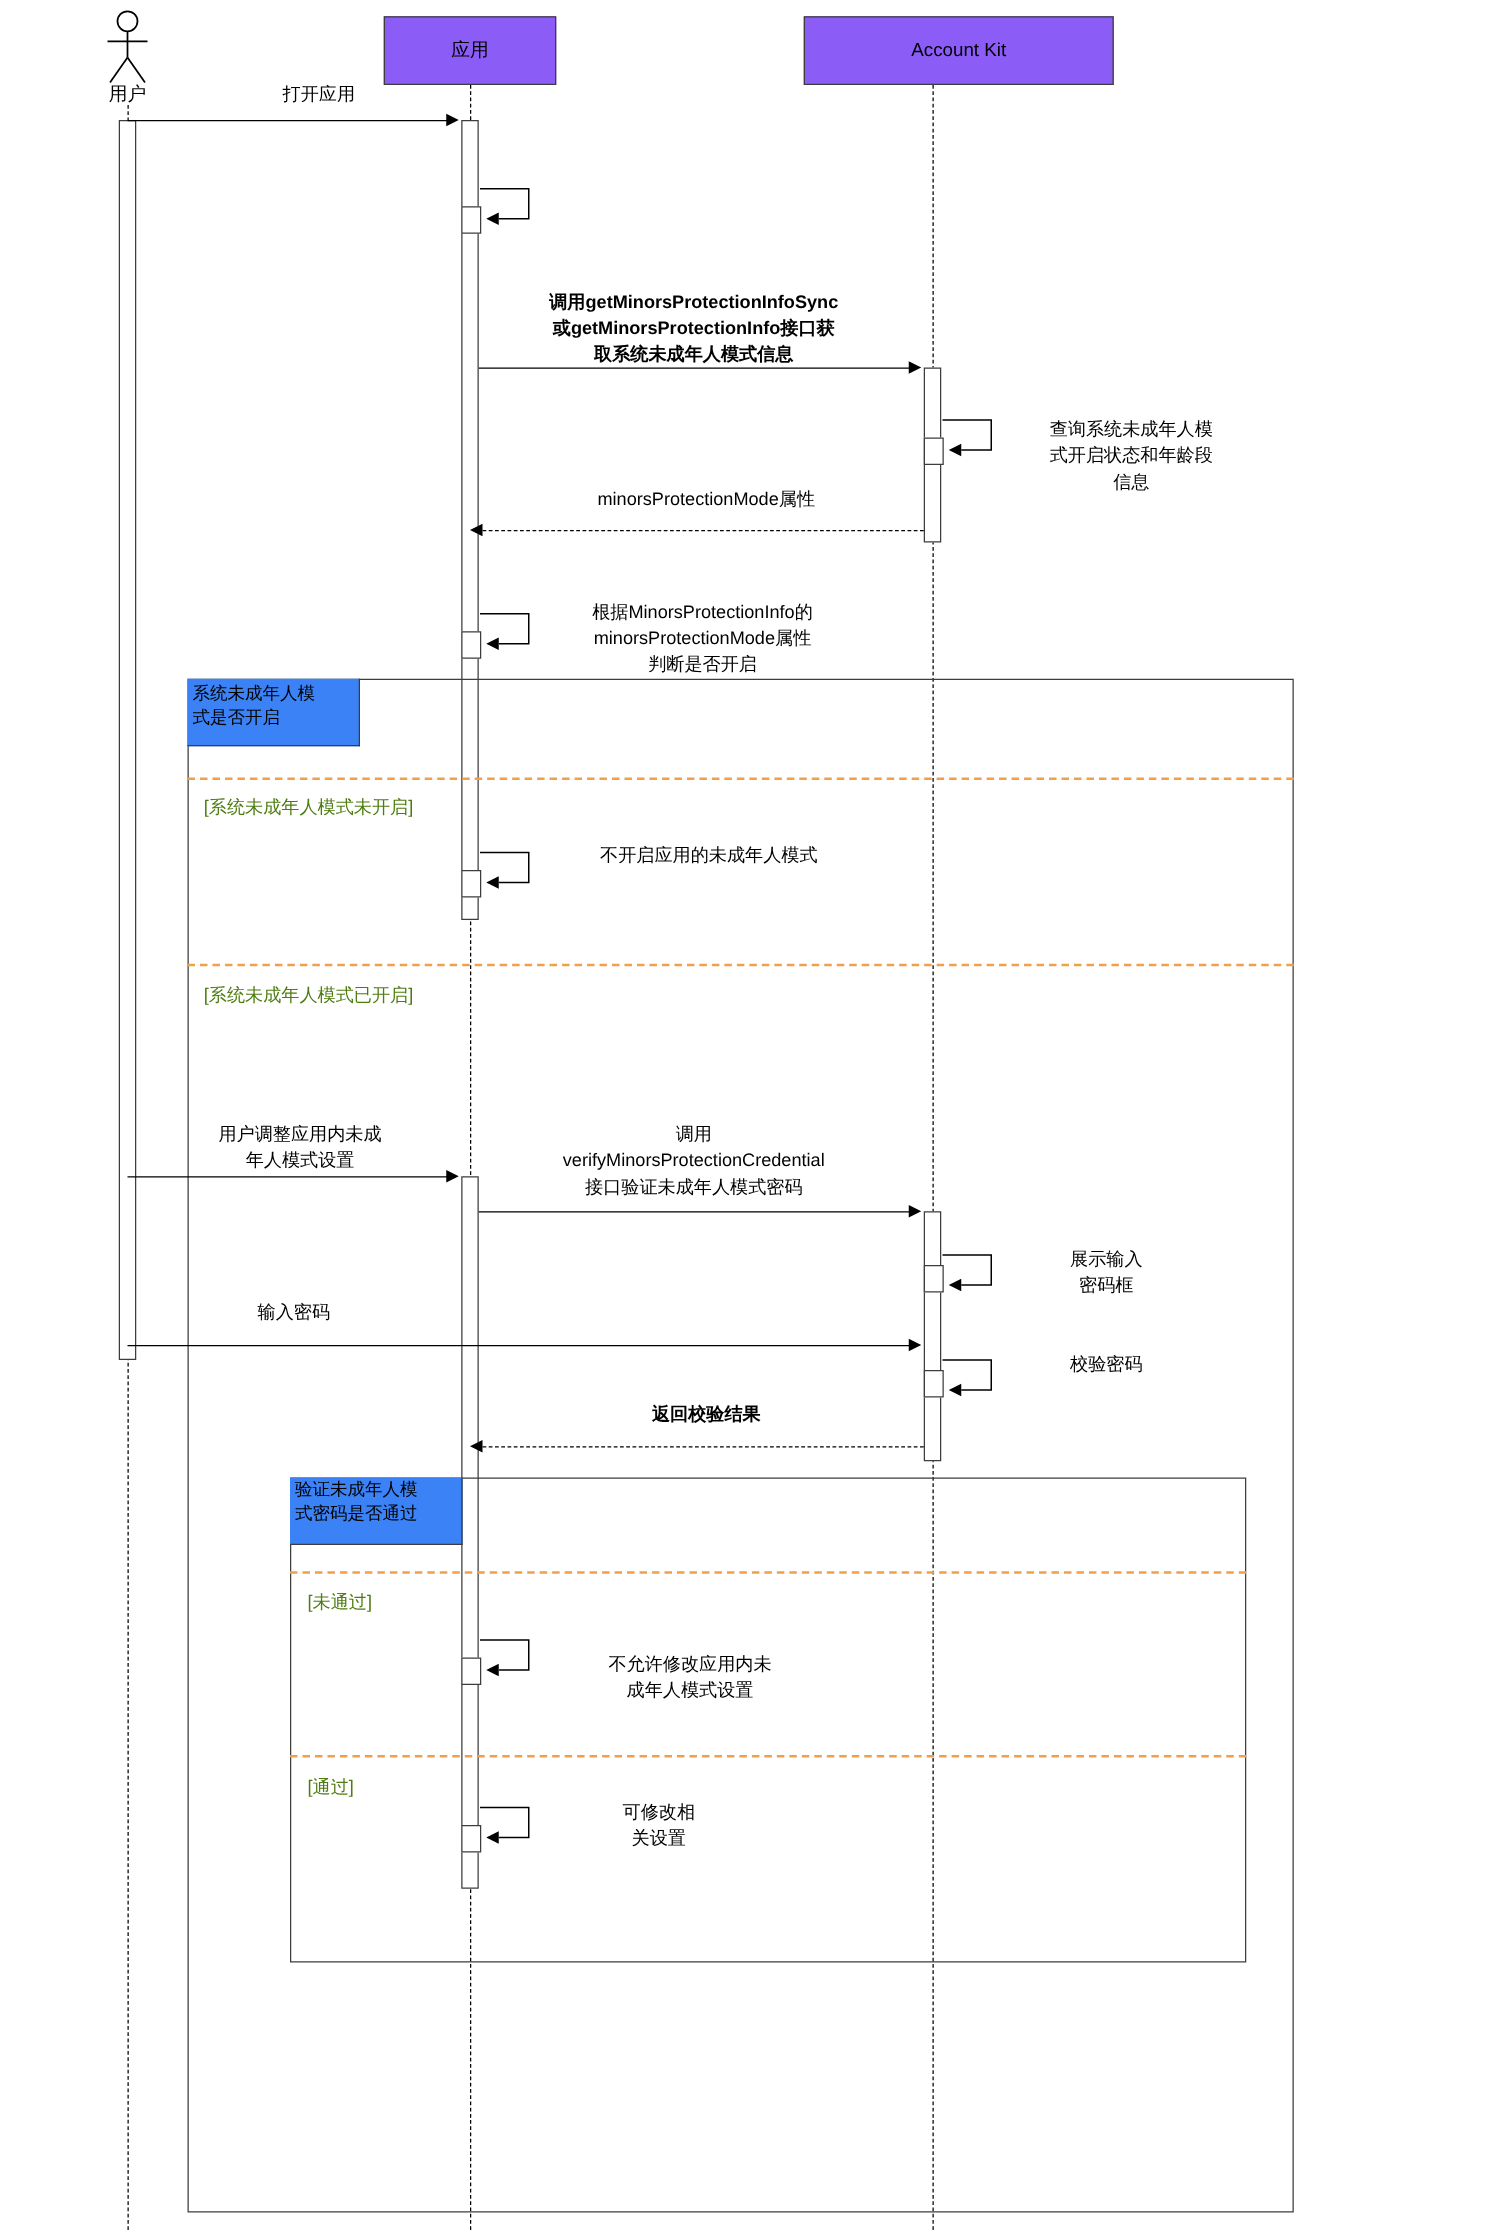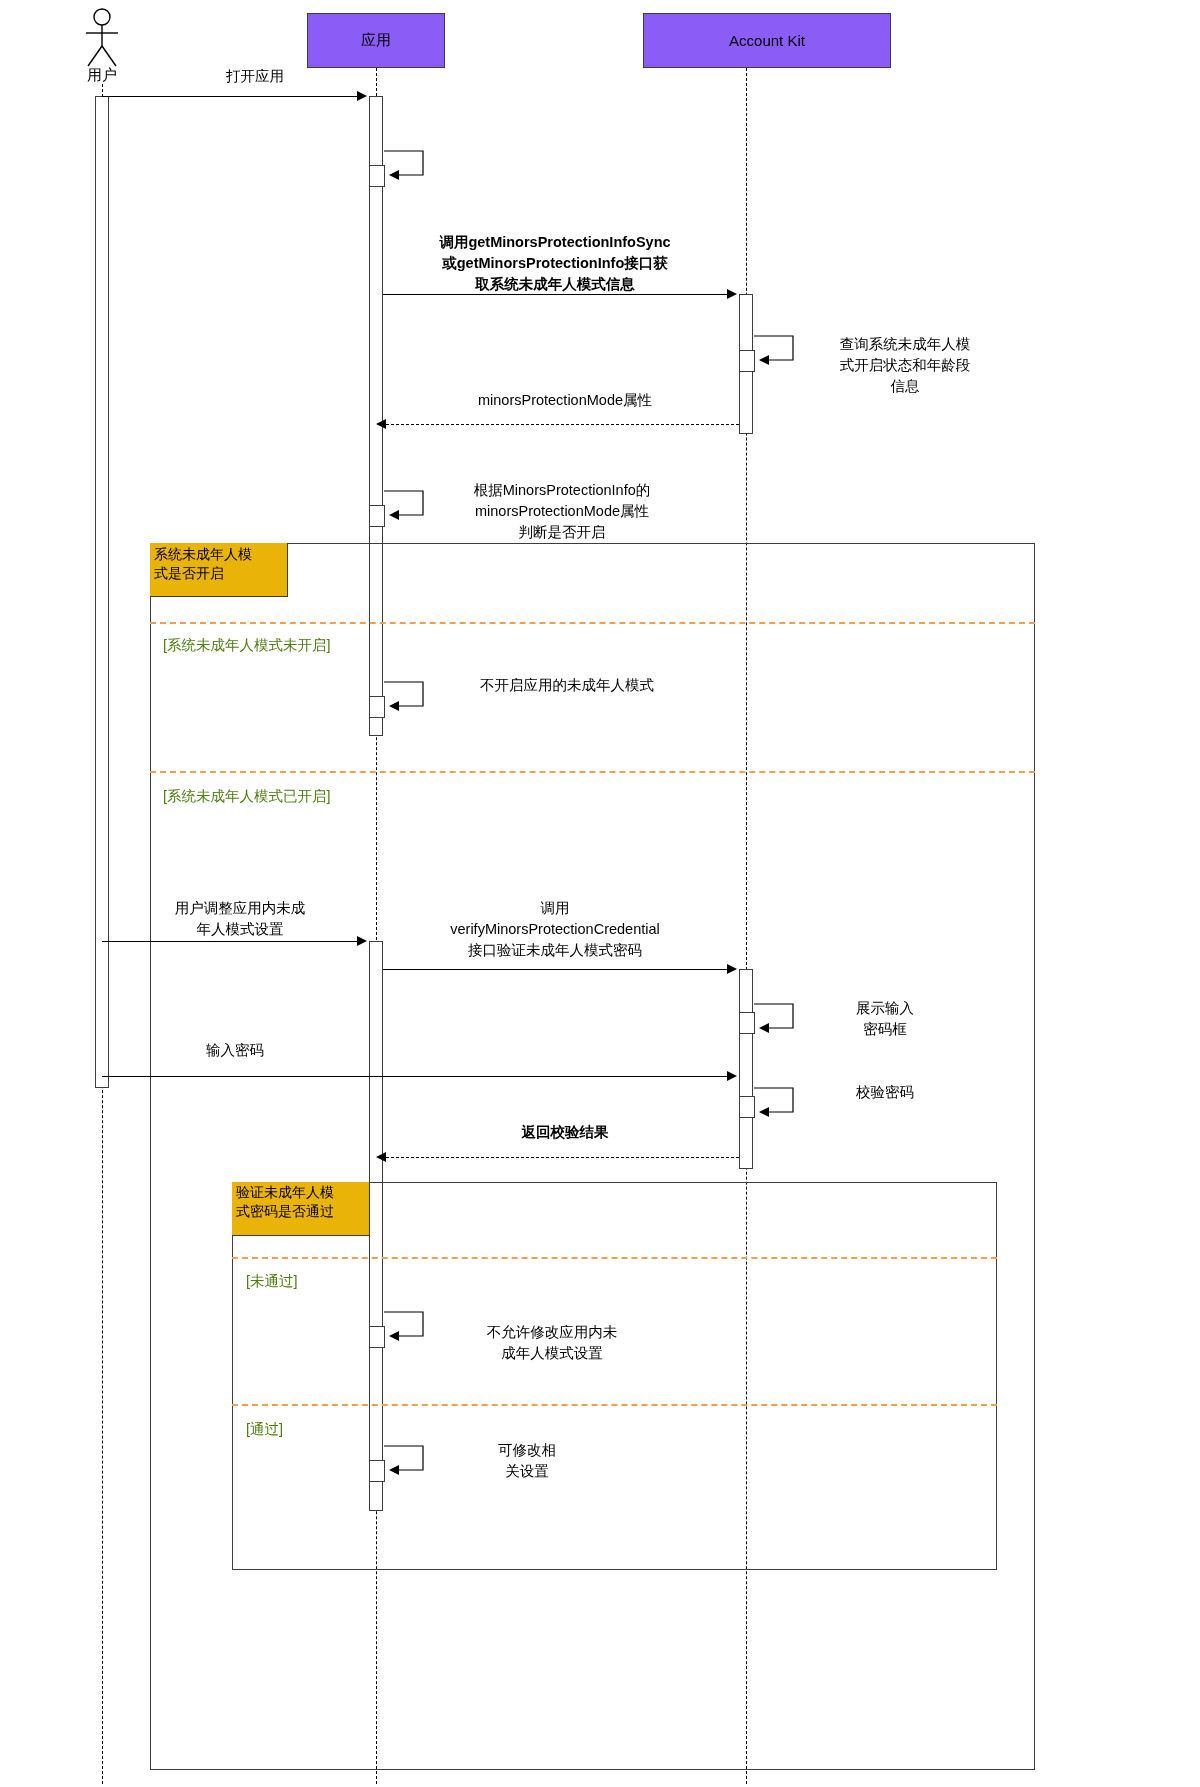--- a/index.html
+++ b/index.html
@@ -8,21 +8,21 @@
   .lifeline-box{position:absolute;border:1px solid #3d3d3d;background:#8b5cf6;display:flex;align-items:center;justify-content:center;font-size:15px;color:#000;box-sizing:border-box;}
   .lifeline-dash{position:absolute;border-left:1px dashed #000;width:0;}
   .activation{position:absolute;background:#fff;border:1px solid #3d3d3d;box-sizing:border-box;}
   .msg-line{position:absolute;height:0;border-top:1px solid #000;}
   .msg-line.dashed{border-top:1px dashed #000;}
   .arrowhead{position:absolute;width:0;height:0;}
   .arrowhead.right{border-top:5px solid transparent;border-bottom:5px solid transparent;border-left:10px solid #000;}
   .arrowhead.left{border-top:5px solid transparent;border-bottom:5px solid transparent;border-right:10px solid #000;}
   .msg-label{position:absolute;font-size:14.5px;line-height:1.45;text-align:center;color:#000;white-space:pre-line;}
   .frag-box{position:absolute;border:1px solid #3d3d3d;box-sizing:border-box;background:transparent;}
-  .frag-tag{position:absolute;border:1px solid #3d3d3d;border-top:none;border-left:none;background:#eab308;font-size:14px;line-height:1.35;padding:2px 6px 2px 4px;color:#000;white-space:pre-line;box-sizing:border-box;}
+  .frag-tag{position:absolute;border:1px solid #3d3d3d;border-top:none;border-left:none;background:#3b82f6;font-size:14px;line-height:1.35;padding:2px 6px 2px 4px;color:#000;white-space:pre-line;box-sizing:border-box;}
   .frag-divider{position:absolute;height:0;border-top:2px dashed #f0a04b;}
   .guard{position:absolute;font-size:14.5px;color:#4d7c0f;}
   .actor-label{position:absolute;font-size:15px;text-align:center;color:#000;}
   .self-loop{position:absolute;}
   .self-box{position:absolute;background:#fff;border:1px solid #3d3d3d;box-sizing:border-box;}
 </style>
 </head>
 <body>
 
 <div id="canvas">

